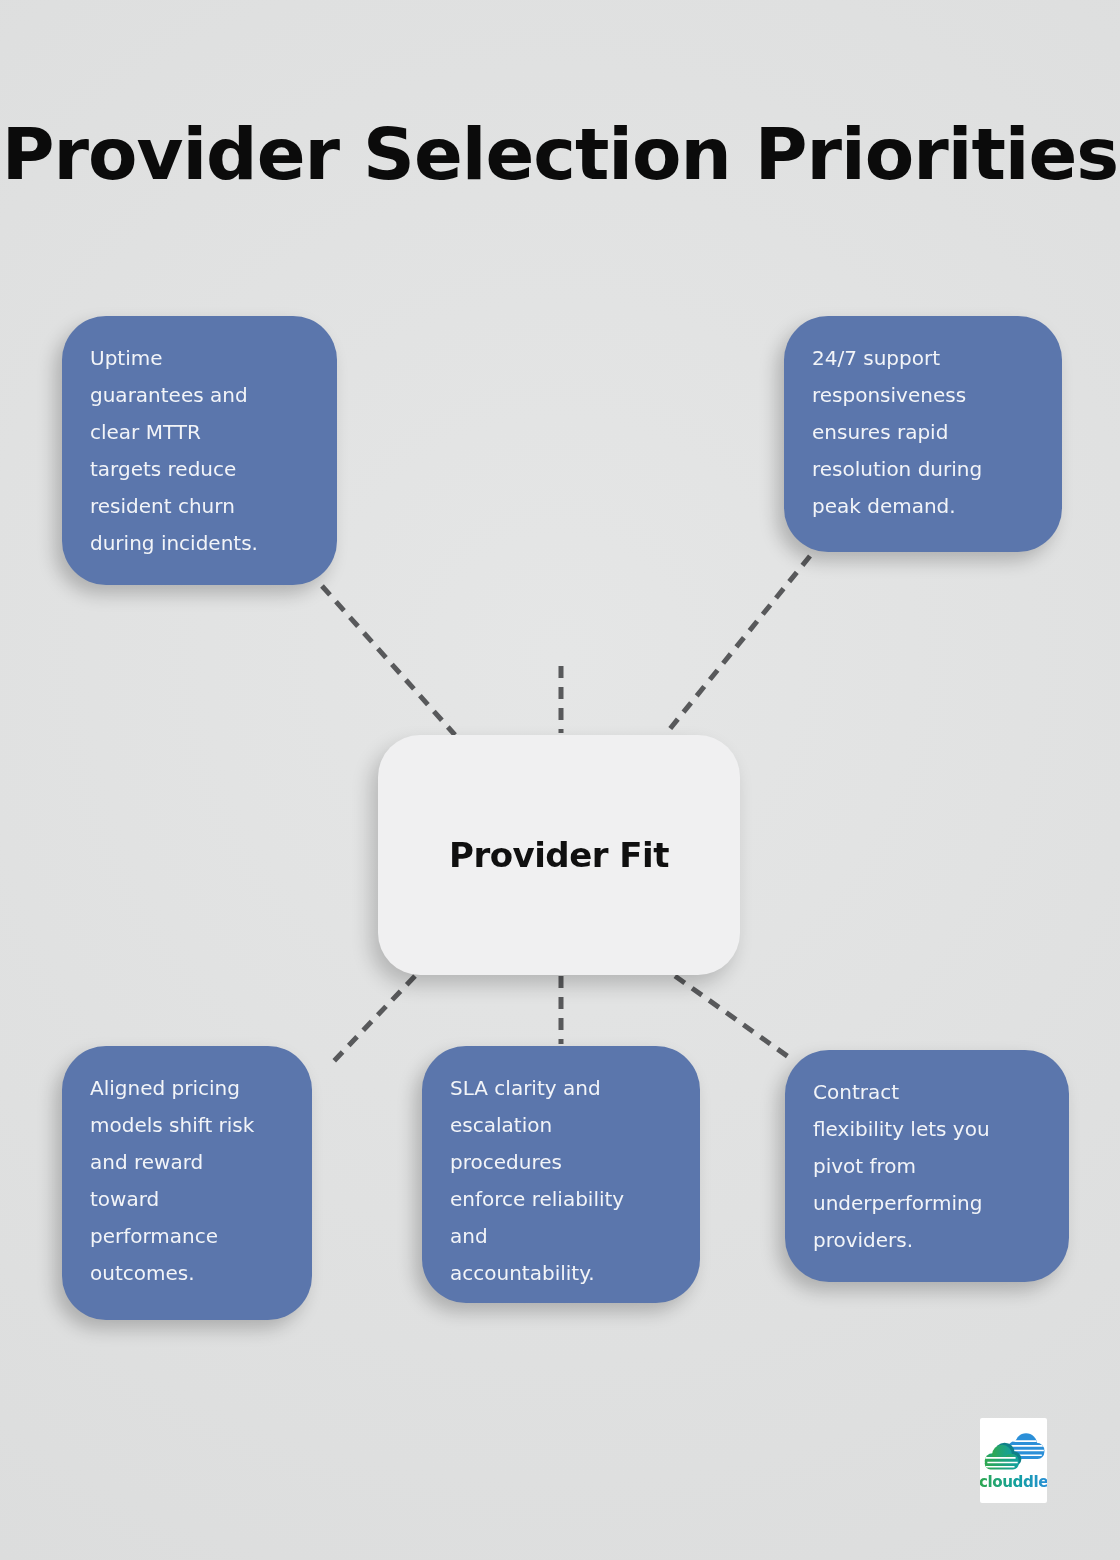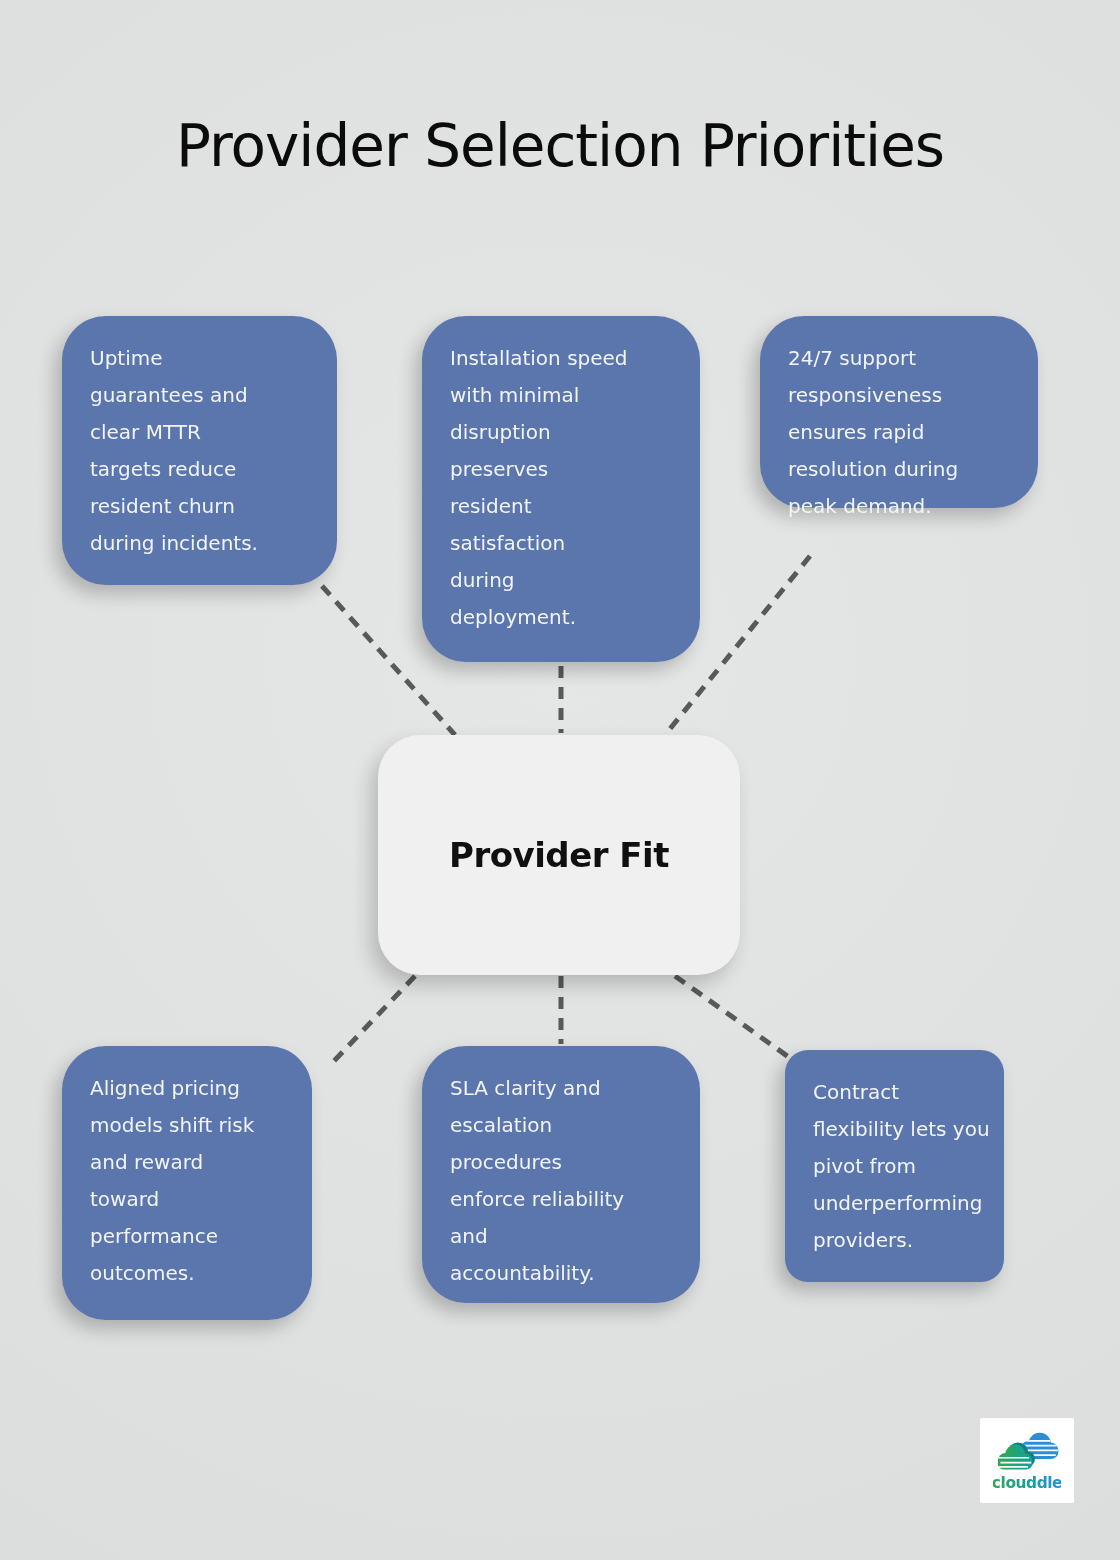--- a/index.html
+++ b/index.html
@@ -18,22 +18,22 @@
     position: absolute;
     inset: 0;
     background: radial-gradient(circle at 50% 42%, #e5e6e6 0%, #e0e1e1 55%, #dcdddd 100%);
   }
   .page-title {
     position: absolute;
     top: 112px;
     left: 0;
     width: 100%;
     text-align: center;
-    font-size: 58px;
-    font-weight: 400;
+    font-size: 72px;
+    font-weight: 700;
     letter-spacing: -1px;
     color: var(--title-text, #0b0b0b);
   }
   svg.connectors {
     position: absolute;
     inset: 0;
     width: 1120px;
     height: 1560px;
     z-index: 1;
   }
@@ -50,24 +50,24 @@
     color: var(--node-text, #f2f4f8);
     font-size: 20px;
     line-height: 37px;
     padding: 24px 8px 24px 28px;
     box-sizing: border-box;
     white-space: pre;
     z-index: 2;
   }
   .node-tl { left: 62px;  top: 316px;  width: 275px; height: 269px; }
   .node-tm { left: 422px; top: 316px;  width: 278px; height: 346px; }
-  .node-tr { left: 760px; top: 316px;  width: 278px; height: 192px; }
+  .node-tr { left: 784px; top: 316px;  width: 278px; height: 236px; }
   .node-bl { left: 62px;  top: 1046px; width: 250px; height: 274px; }
   .node-bm { left: 422px; top: 1046px; width: 278px; height: 257px; }
-  .node-br { left: 785px; top: 1050px; width: 219px; height: 232px; border-radius: 23px; }
+  .node-br { left: 785px; top: 1050px; width: 284px; height: 232px; }
   .center-card {
     position: absolute;
     left: 378px; top: 735px;
     width: 362px; height: 240px;
     background: var(--center-fill, #f0f0f1);
     border-radius: 42px;
     box-shadow: -7px 10px 20px rgba(0,0,0,0.20);
     display: flex;
     align-items: center;
     justify-content: center;
@@ -75,21 +75,21 @@
   }
   .center-label {
     font-size: 34px;
     font-weight: 700;
     color: var(--center-text, #101010);
     letter-spacing: -0.5px;
   }
   .logo-card {
     position: absolute;
     left: 980px; top: 1418px;
-    width: 94px; height: 85px;
+    width: 67px; height: 85px;
     background: #ffffff;
     border-radius: 2px;
     z-index: 2;
     display: flex;
     align-items: center;
     justify-content: center;
   }
   .logo-card svg { display: block; }
   .logo-wordmark {
     font-family: "DejaVu Sans", sans-serif;
@@ -114,28 +114,20 @@
     <line x1="675" y1="976" x2="790" y2="1058"></line>
   </svg>
 
   <div class="node-card node-tl">Uptime
 guarantees and
 clear MTTR
 targets reduce
 resident churn
 during incidents.</div>
 
-  <div class="node-card node-tm">Installation speed
-with minimal
-disruption
-preserves
-resident
-satisfaction
-during
-deployment.</div>
 
   <div class="node-card node-tr">24/7 support
 responsiveness
 ensures rapid
 resolution during
 peak demand.</div>
 
   <div class="center-card">
     <div class="center-label">Provider Fit</div>
   </div>

